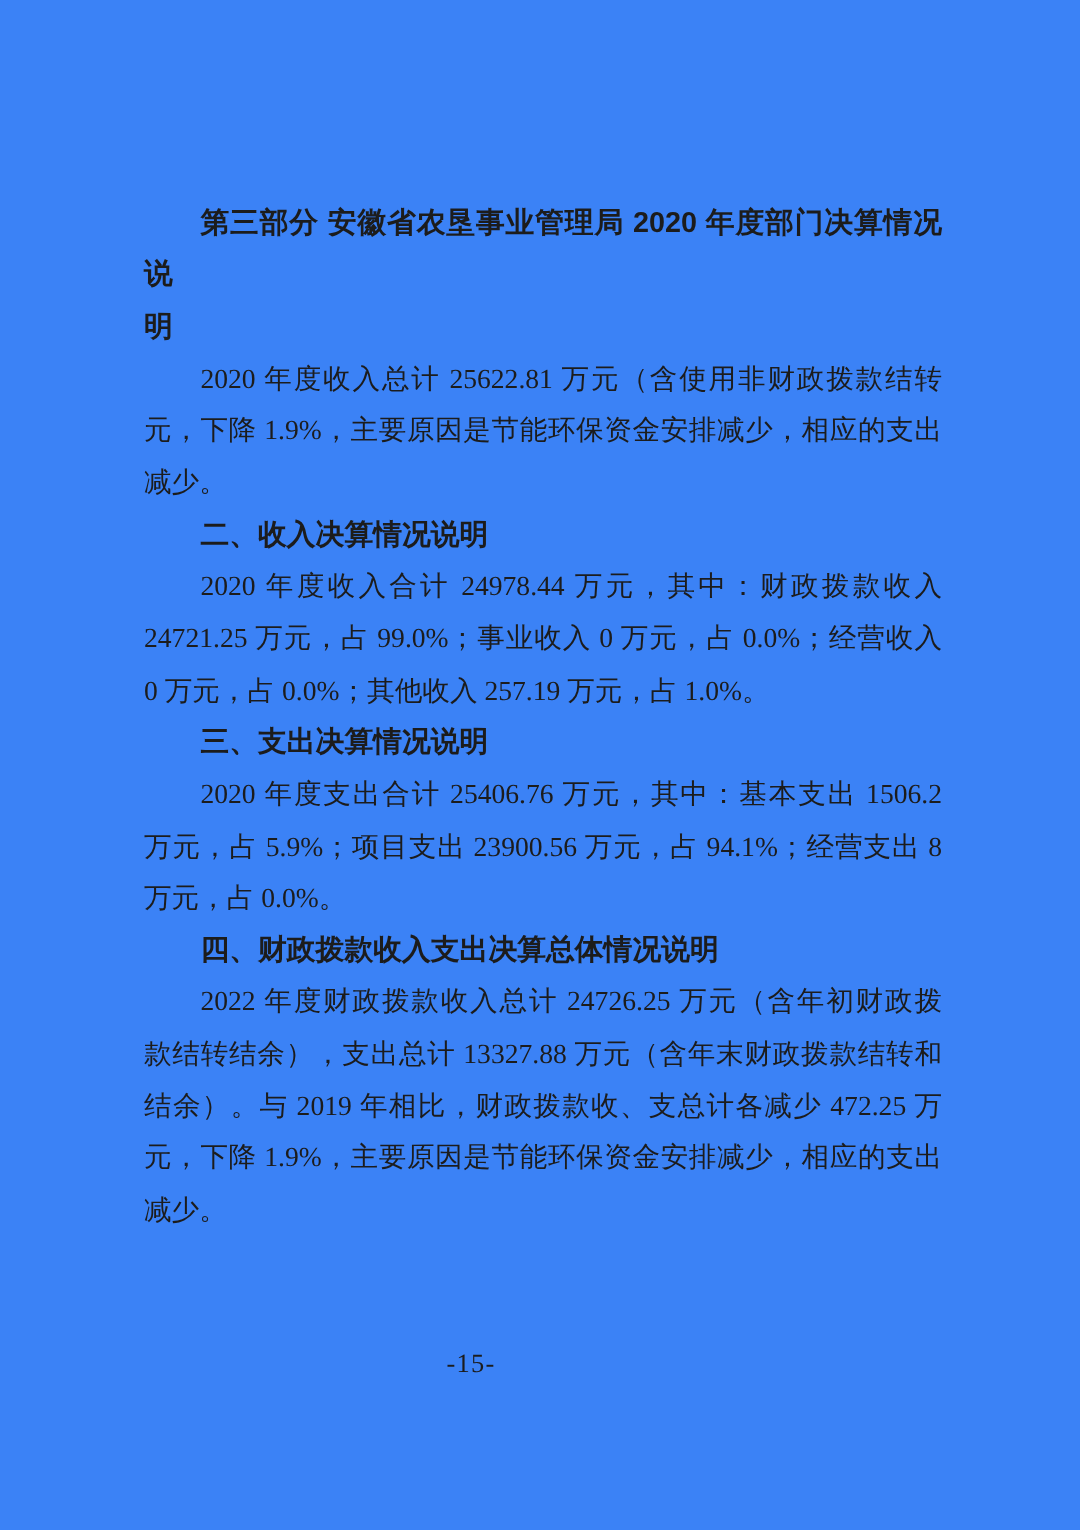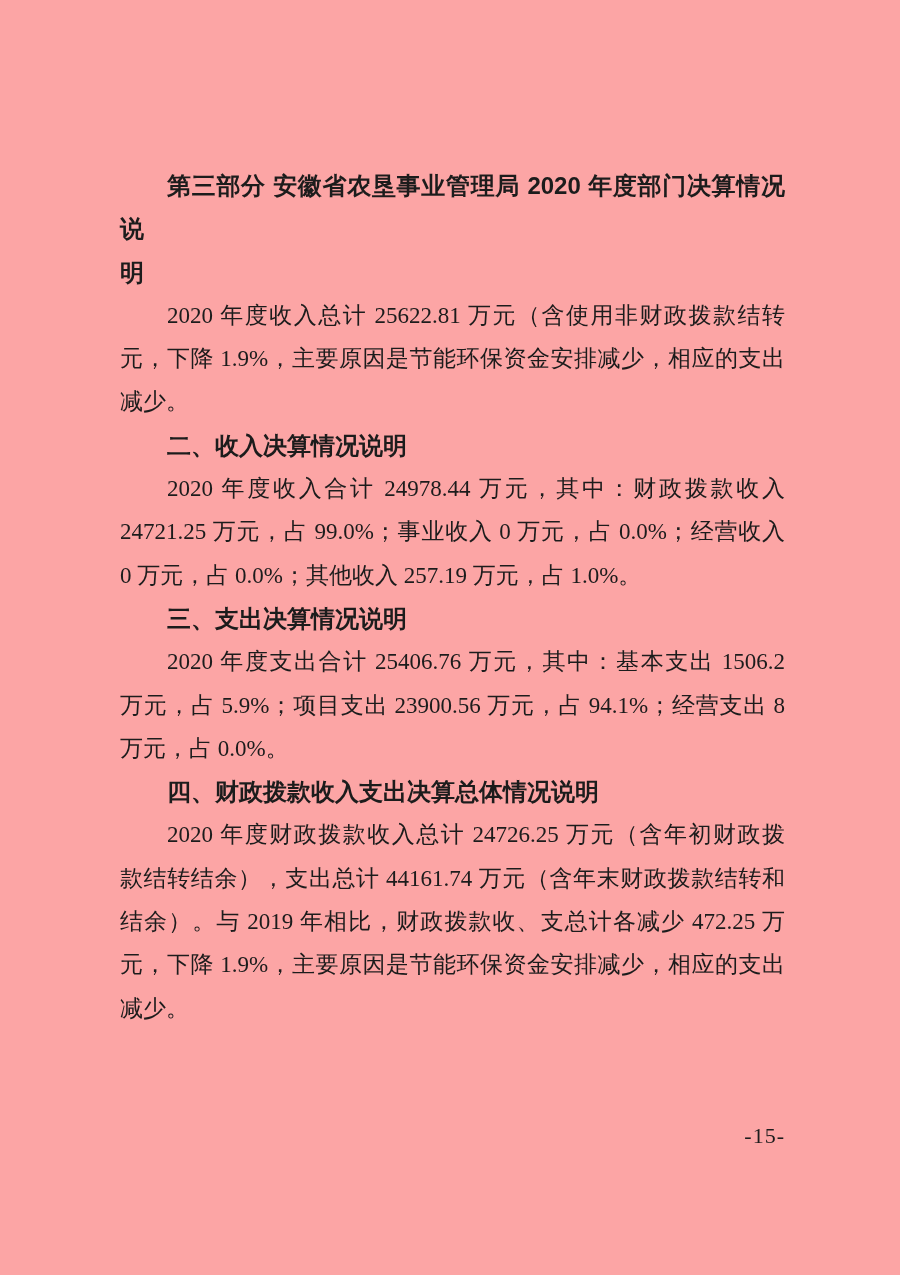--- a/index.html
+++ b/index.html
@@ -4,21 +4,21 @@
 <style>
   html, body {
     margin: 0;
     padding: 0;
     background: #ffffff;
   }
   .doc-page {
     position: relative;
     width: 900px;
     height: 1275px;
-    background: #fca5a5;
+    background: #3b82f6;
     color: #1c1c1c;
     font-family: "Liberation Serif", "DejaVu Serif", serif;
     overflow: hidden;
   }
   .content {
     position: absolute;
     left: 120px;
     top: 164px;
     width: 665px;
   }
@@ -37,21 +37,21 @@
   .title-line, .heading-line {
     font-family: "Liberation Sans", "DejaVu Sans", sans-serif;
     font-weight: 700;
     font-size: 24px;
   }
   .page-number {
     position: absolute;
     left: 0;
     top: 1121px;
     width: 785px;
-    text-align: right;
+    text-align: center;
     font-size: 22px;
     line-height: 30px;
     letter-spacing: 1px;
   }
 </style>
 </head>
 <body>
 
 <div class="doc-page">
   <div class="content">
@@ -67,22 +67,22 @@
     <div class="line indent fill">2020 年度收入合计 24978.44 万元，其中：财政拨款收入</div>
     <div class="line fill">24721.25 万元，占 99.0%；事业收入 0 万元，占 0.0%；经营收入</div>
     <div class="line">0 万元，占 0.0%；其他收入 257.19 万元，占 1.0%。</div>
 
     <div class="line heading-line indent">三、支出决算情况说明</div>
     <div class="line indent fill">2020 年度支出合计 25406.76 万元，其中：基本支出 1506.2</div>
     <div class="line fill">万元，占 5.9%；项目支出 23900.56 万元，占 94.1%；经营支出 8</div>
     <div class="line">万元，占 0.0%。</div>
 
     <div class="line heading-line indent">四、财政拨款收入支出决算总体情况说明</div>
-    <div class="line indent fill">2020 年度财政拨款收入总计 24726.25 万元（含年初财政拨</div>
-    <div class="line fill">款结转结余），支出总计 44161.74 万元（含年末财政拨款结转和</div>
+    <div class="line indent fill">2022 年度财政拨款收入总计 24726.25 万元（含年初财政拨</div>
+    <div class="line fill">款结转结余），支出总计 13327.88 万元（含年末财政拨款结转和</div>
     <div class="line fill">结余）。与 2019 年相比，财政拨款收、支总计各减少 472.25 万</div>
     <div class="line fill">元，下降 1.9%，主要原因是节能环保资金安排减少，相应的支出</div>
     <div class="line">减少。</div>
 
   </div>
 
   <div class="page-number">-15-</div>
 </div>
 
 </body></html>

